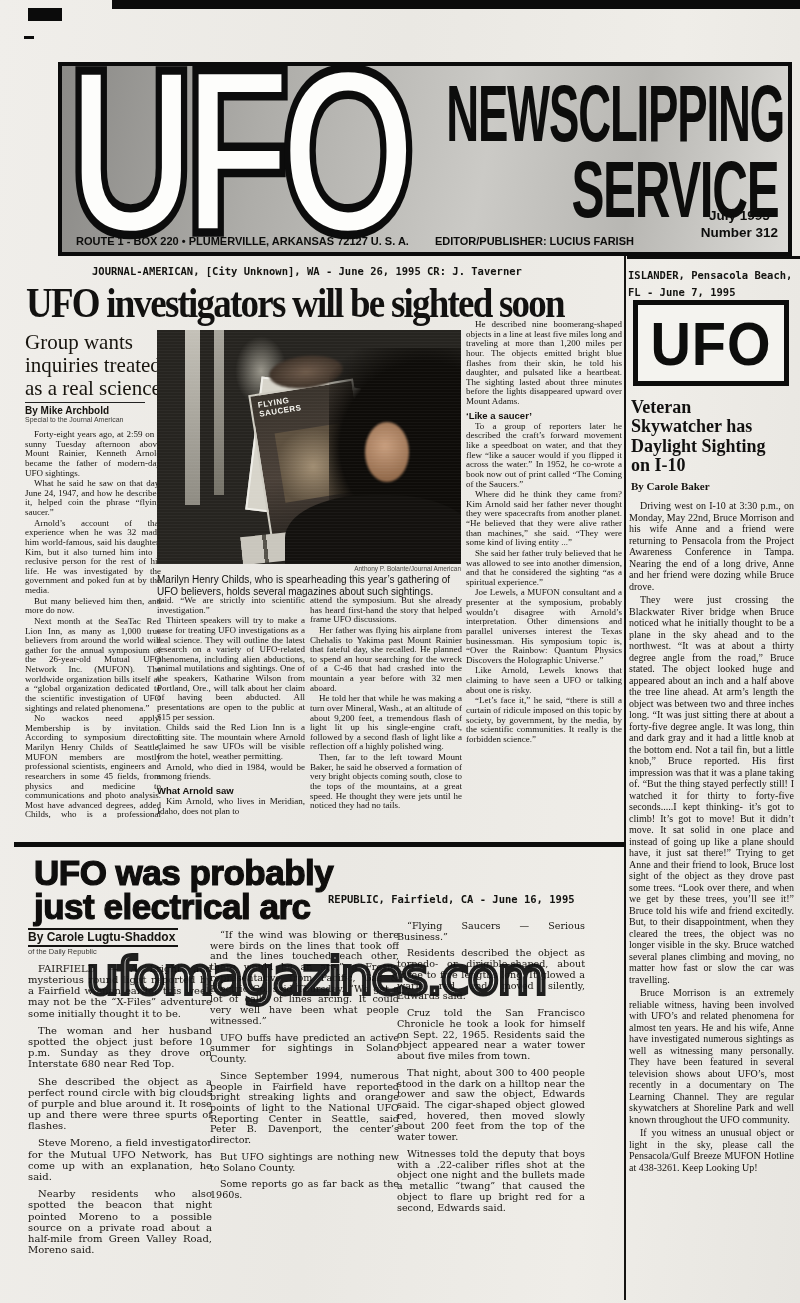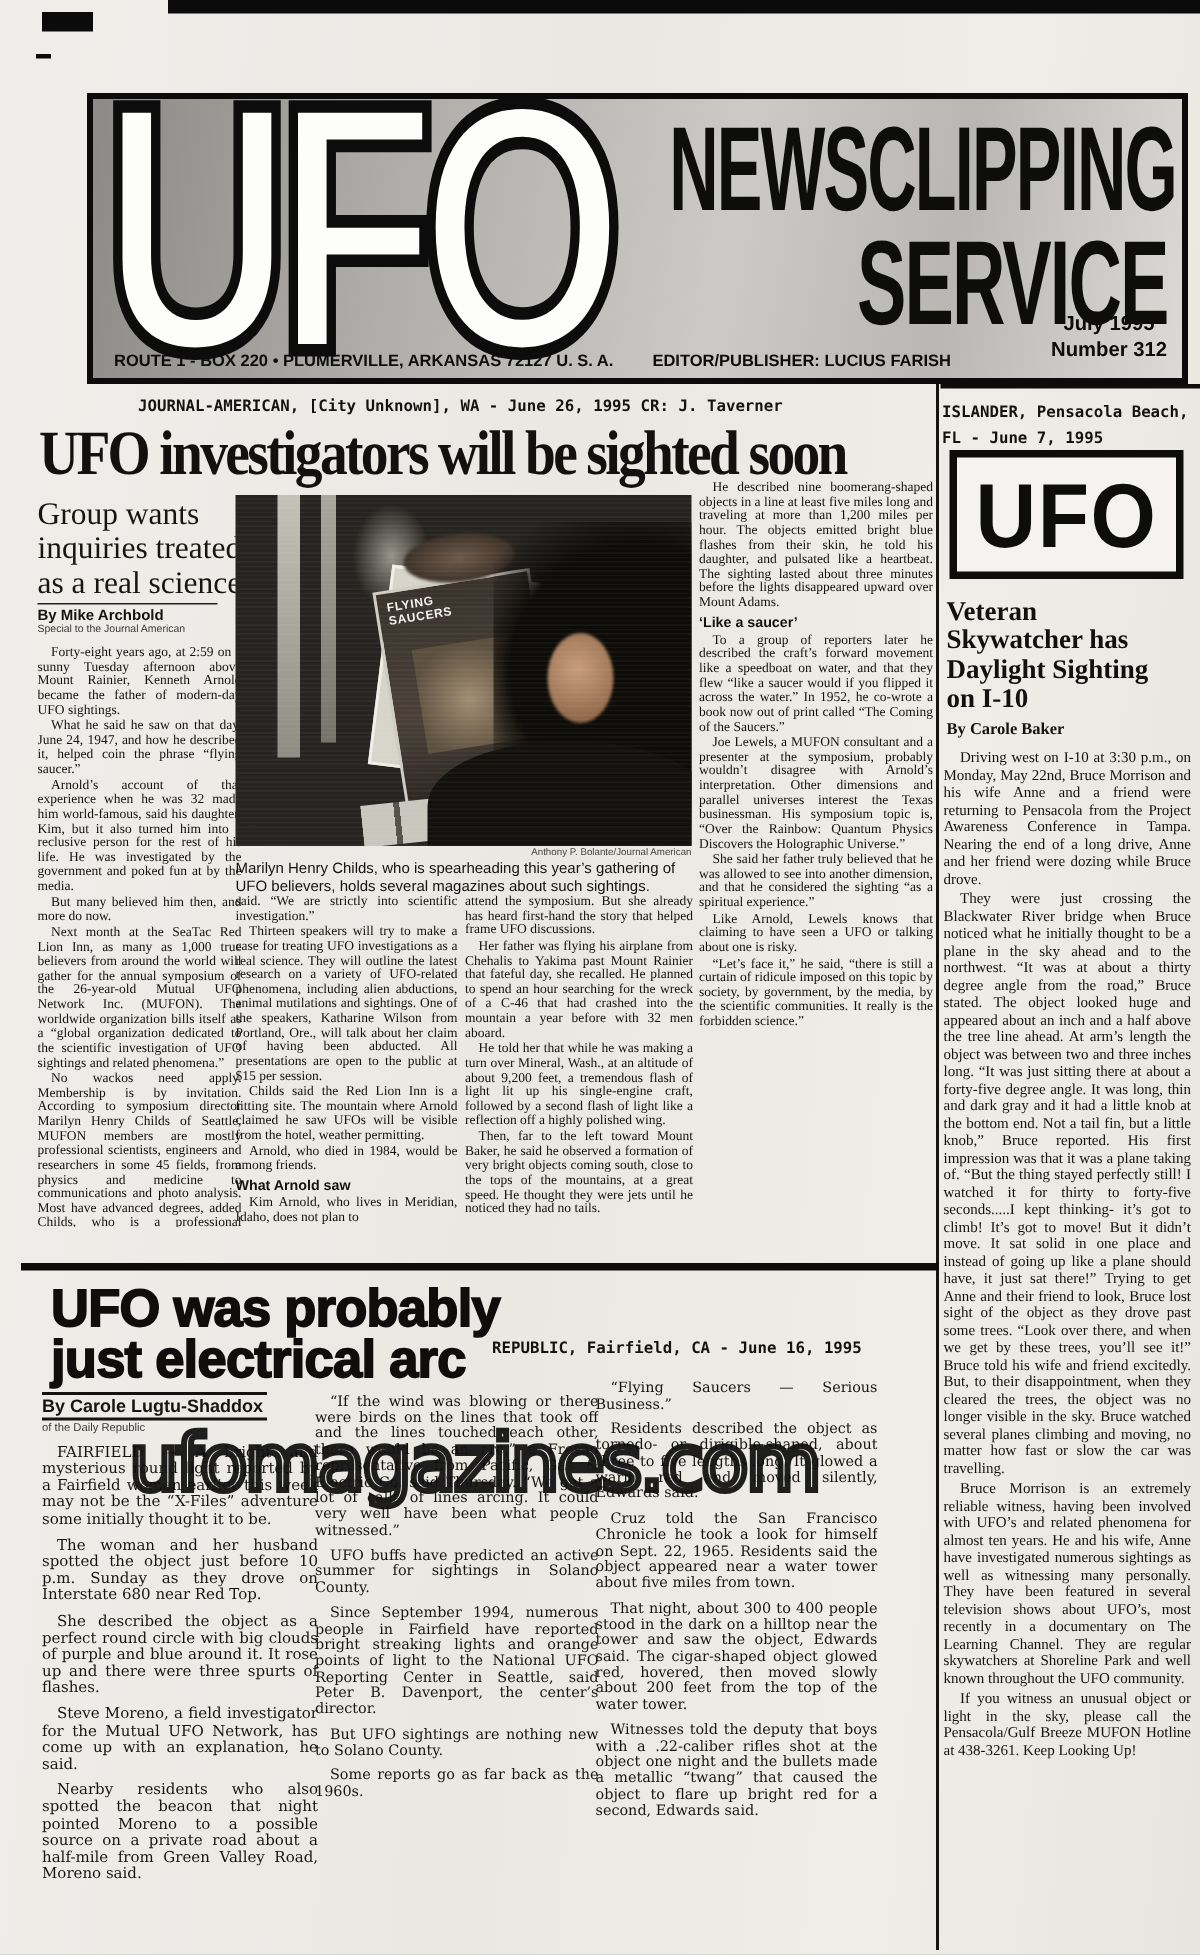--- a/index.html
+++ b/index.html
@@ -192,22 +192,23 @@
       <p>He told her that while he was making a turn over Mineral, Wash., at an altitude of about 9,200 feet, a tremendous flash of light lit up his single-engine craft, followed by a second flash of light like a reflection off a highly polished wing.</p>
       <p>Then, far to the left toward Mount Baker, he said he observed a formation of very bright objects coming south, close to the tops of the mountains, at a great speed. He thought they were jets until he noticed they had no tails.</p>
     </div>
   <div class="abs col c4">
     <div>
         <p>He described nine boomerang-shaped objects in a line at least five miles long and traveling at more than 1,200 miles per hour. The objects emitted bright blue flashes from their skin, he told his daughter, and pulsated like a heartbeat. The sighting lasted about three minutes before the lights disappeared upward over Mount Adams.</p>
       </div>
     <div class="inhead">‘Like a saucer’</div>
     <div>
         <p>To a group of reporters later he described the craft’s forward movement like a speedboat on water, and that they flew “like a saucer would if you flipped it across the water.” In 1952, he co-wrote a book now out of print called “The Coming of the Saucers.”</p>
+        <p>Where did he think they came from? Kim Arnold said her father never thought they were spacecrafts from another planet. “He believed that they were alive rather than machines,” she said. “They were some kind of living entity ...”</p>
+        <p>She said her father truly believed that he was allowed to see into another dimension, and that he considered the sighting “as a spiritual experience.”</p>
         <p>Joe Lewels, a MUFON consultant and a presenter at the symposium, probably wouldn’t disagree with Arnold’s interpretation. Other dimensions and parallel universes interest the Texas businessman. His symposium topic is, “Over the Rainbow: Quantum Physics Discovers the Holographic Universe.”</p>
-        <p>She said her father truly believed that he was allowed to see into another dimension, and that he considered the sighting “as a spiritual experience.”</p>
         <p>Like Arnold, Lewels knows that claiming to have seen a UFO or talking about one is risky.</p>
         <p>“Let’s face it,” he said, “there is still a curtain of ridicule imposed on this topic by society, by government, by the media, by the scientific communities. It really is the forbidden science.”</p>
       </div>
   </div>
 
   <div class="abs sb-hrule"></div>
   <div class="abs sb-vrule"></div>
   <div class="abs sb-credit tw">
     <div>ISLANDER, Pensacola Beach,</div>
     <div>FL - June 7, 1995</div>

